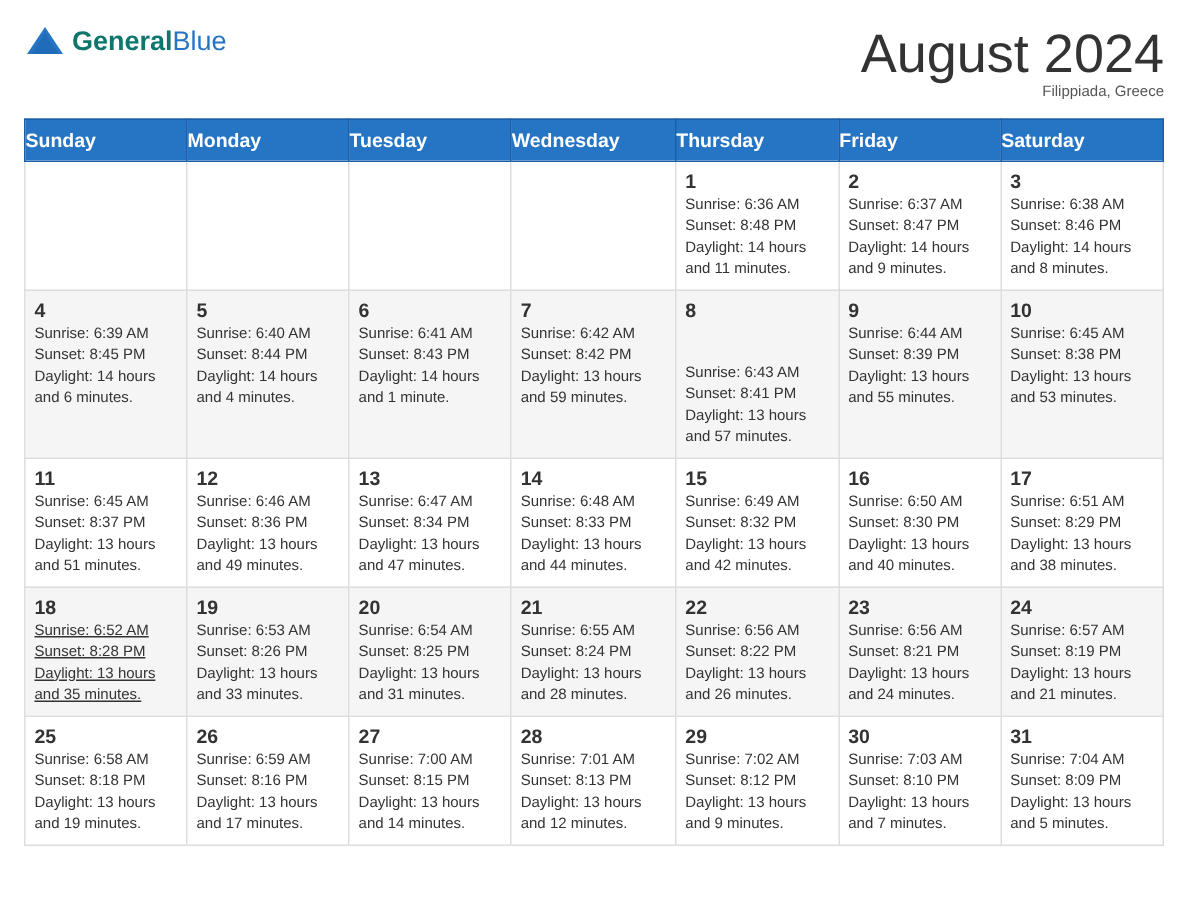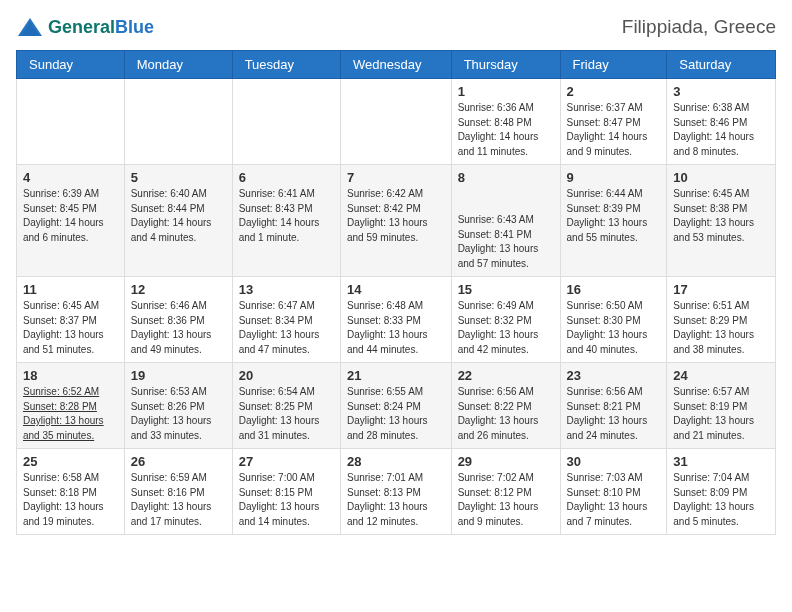--- a/index.html
+++ b/index.html
@@ -28,35 +28,35 @@
     .title-block {
       text-align: right;
     }
     .month-year {
       font-size: 36px;
       font-weight: 300;
       color: #333;
       line-height: 1.1;
     }
     .location {
-      font-size: 19px;
+      font-size: 10px;
       color: #555;
     }
     .calendar {
       width: 100%;
       border-collapse: collapse;
       border: 1px solid #ccc;
     }
     .calendar th {
       background-color: #2575c4;
       color: #fff;
       text-align: left;
-      padding: 6px 12px;
+      padding: 6px 0;
       font-size: 13px;
-      font-weight: 400;
+      font-weight: 700;
       border: 1px solid #1a5fa8;
     }
     .calendar td {
       vertical-align: top;
       width: 113px;
       padding: 5px 6px;
       border: 1px solid #ddd;
       font-size: 10.5px;
       color: #333;
       background: #fff;
@@ -83,24 +83,25 @@
 </head>
 <body>
 
 <div class="header">
   <div class="logo">
     <svg class="logo-icon" viewBox="0 0 28 22" xmlns="http://www.w3.org/2000/svg">
       <polygon points="14,2 26,20 2,20" fill="#2575c4"></polygon>
       <polygon points="14,6 23,20 5,20" fill="#1a5fa8" opacity="0.4"></polygon>
     </svg>
     <div>
-      <span style="font-size:18px;font-weight:bold;color:#0f766e;">General</span><span style="font-size:18px;font-weight:bold;color:#2575c4;">Blue</span>
+      <span style="font-size:18px;font-weight:bold;color:#0f766e;">General</span><span style="font-size:18px;font-weight:normal;color:#2575c4;">Blue</span>
     </div>
   </div>
   <div class="title-block">
+    <div class="month-year">August 2024</div>
     <div class="location">Filippiada, Greece</div>
   </div>
 </div>
 
 <table class="calendar">
   <thead>
     <tr>
     <th>Sunday</th>
         <th>Monday</th>
         <th>Tuesday</th>

